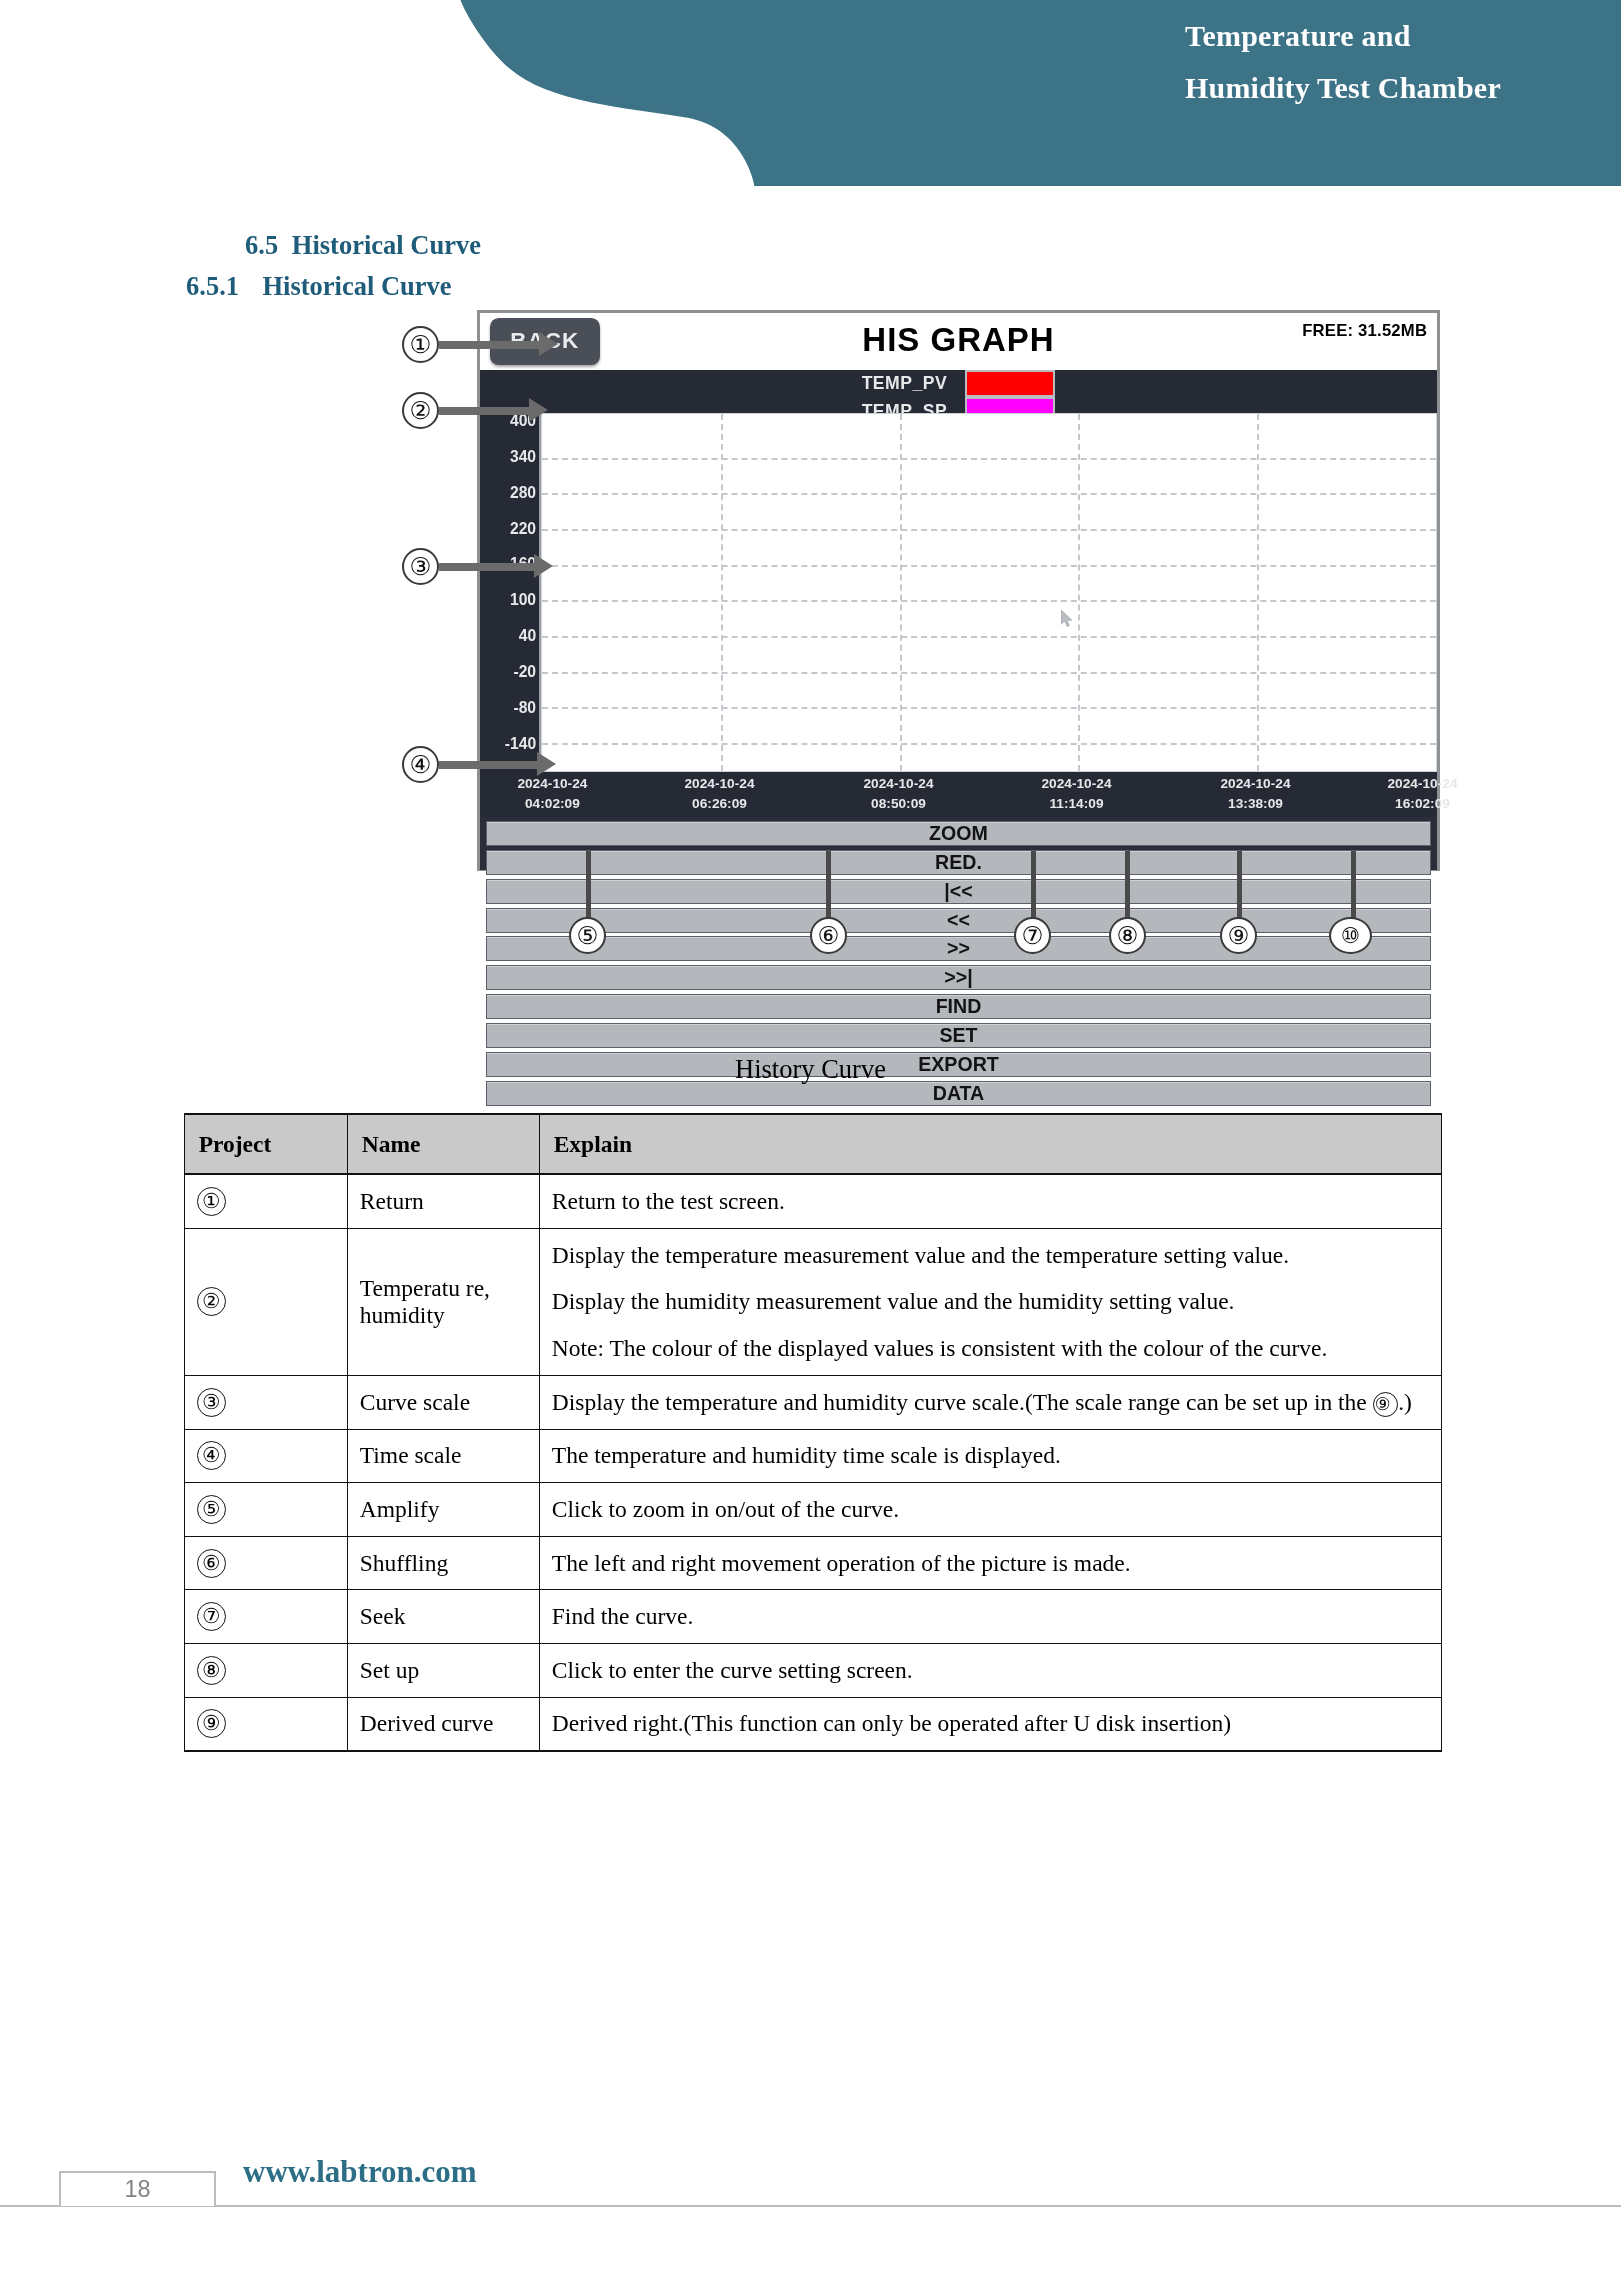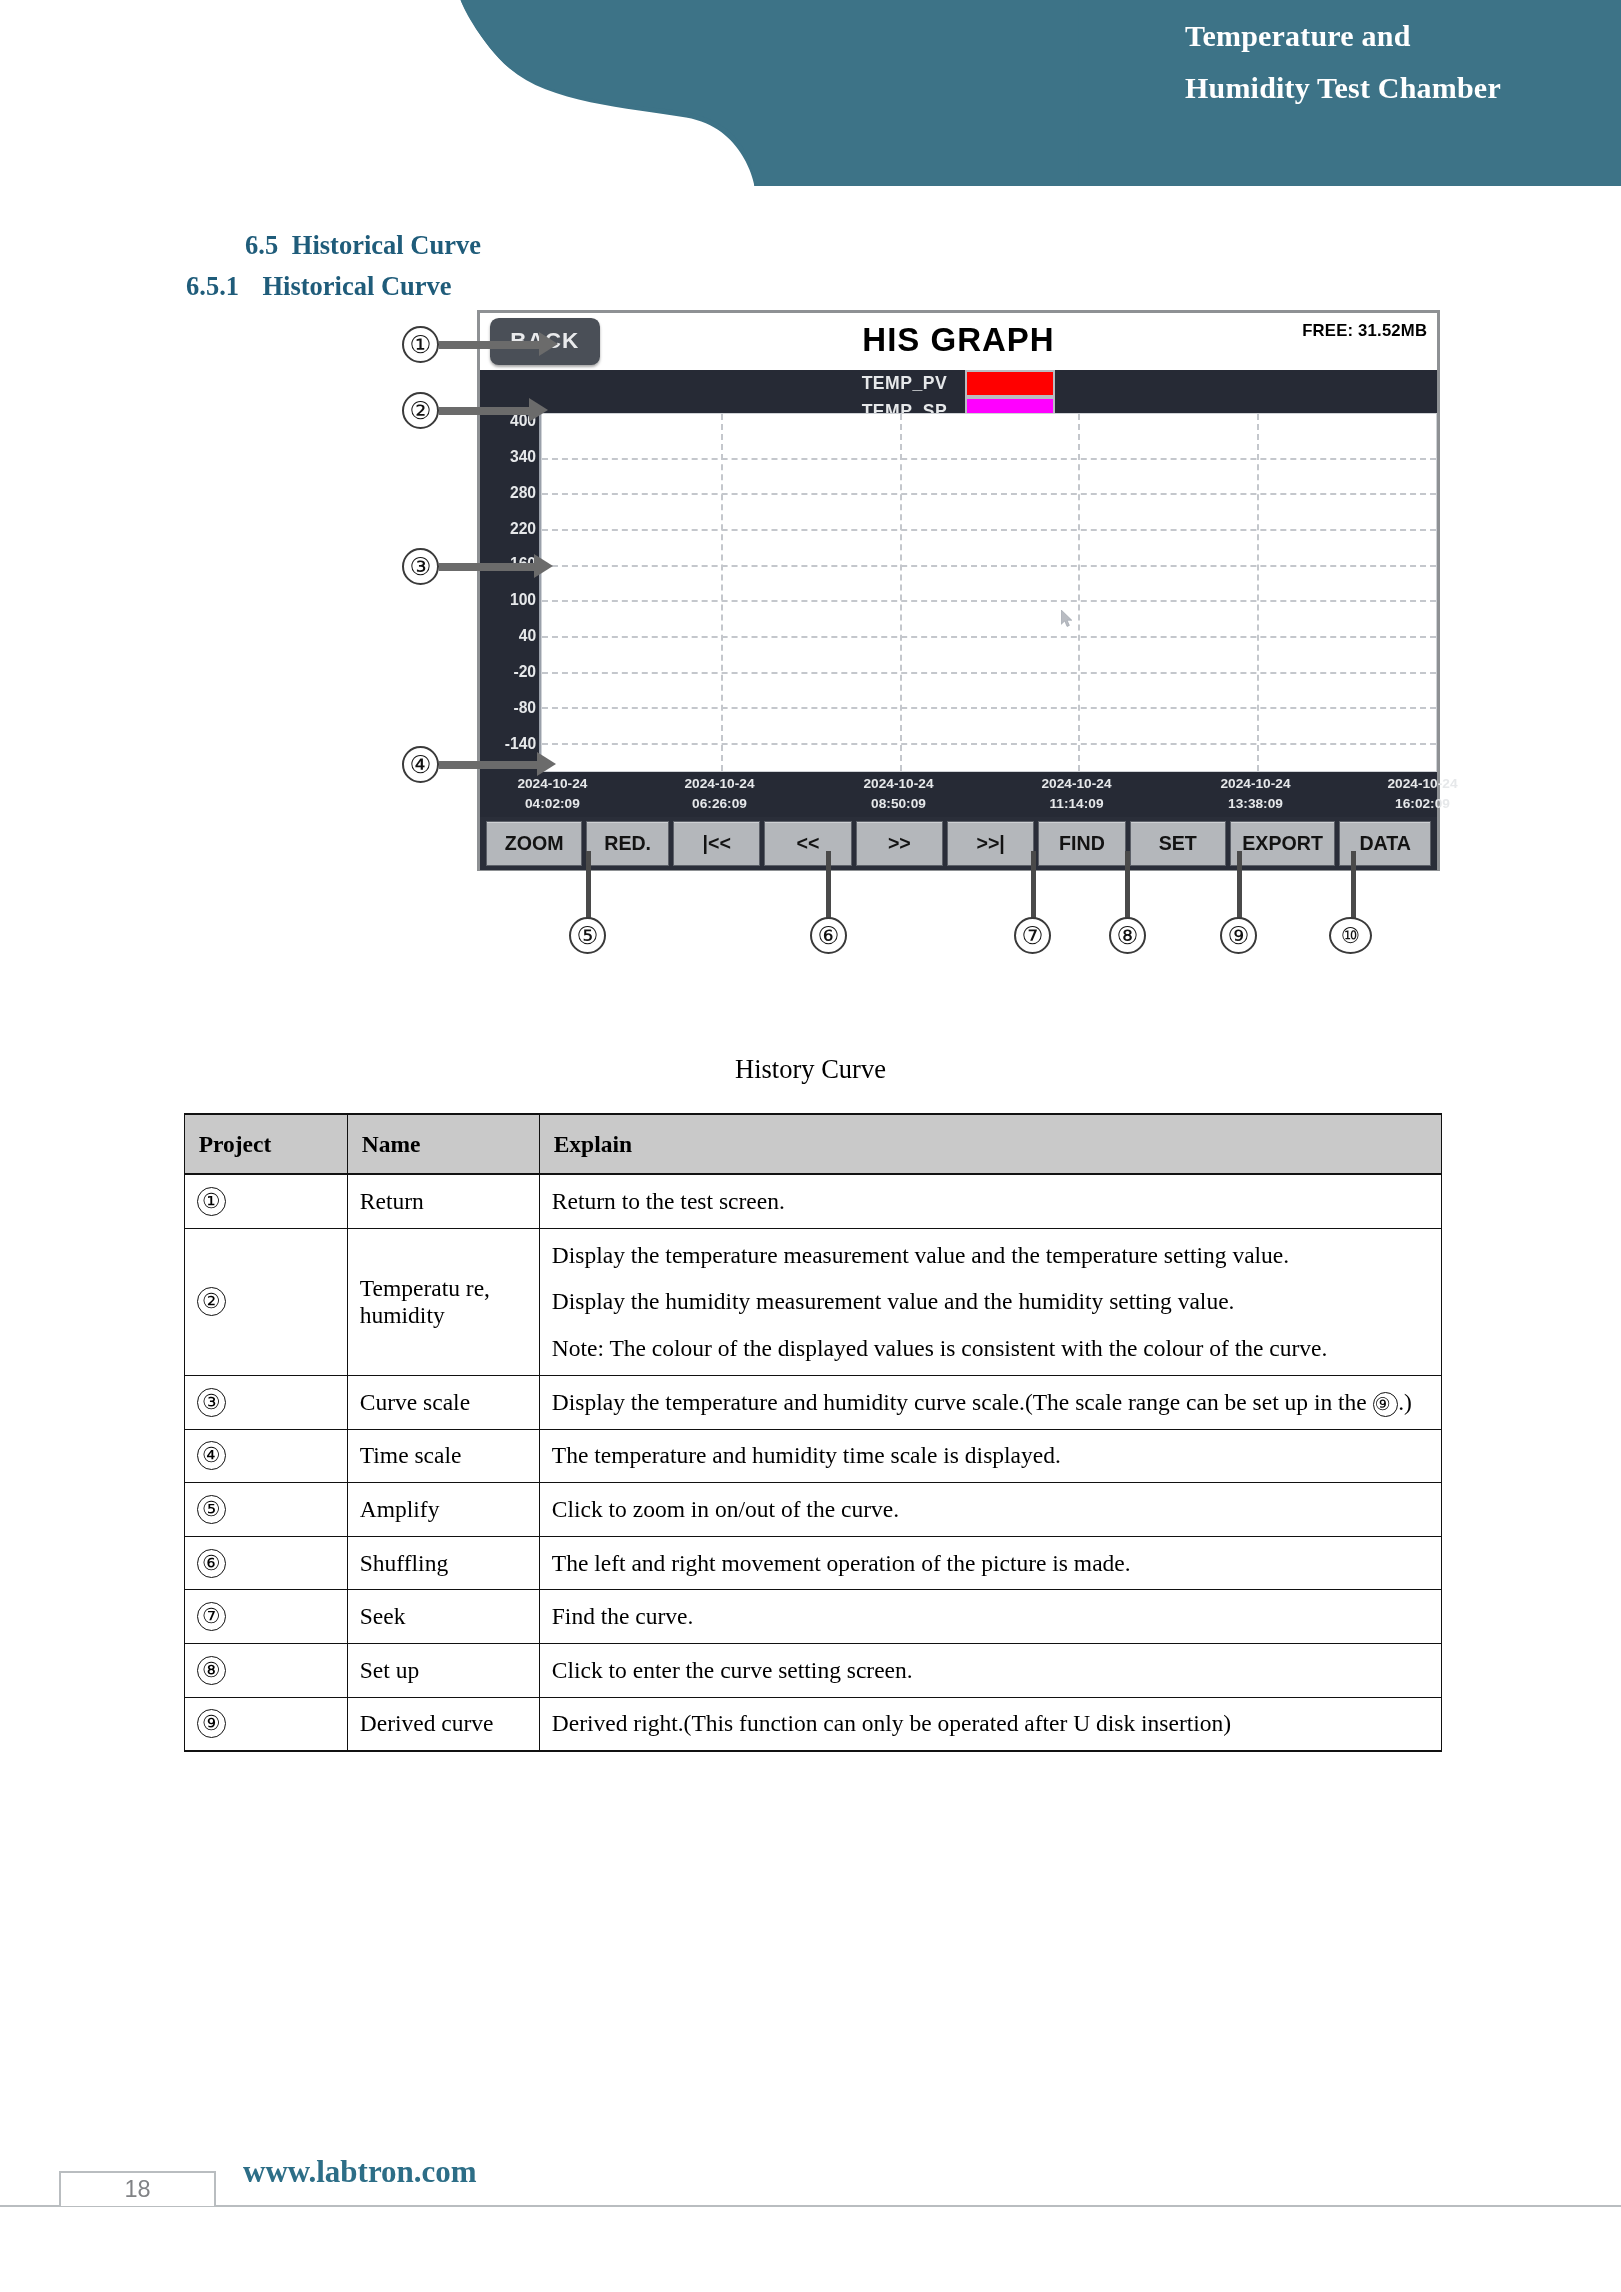--- a/index.html
+++ b/index.html
@@ -126,21 +126,21 @@
   }
   .tlabel {
     position:absolute; text-align:center; width:137px;
     color:#e6e8ea; font-family:"Liberation Sans", sans-serif;
     font-weight:bold; font-size:13.7px; line-height:19.6px;
     top:2px;
   }
 
   .dev-buttons {
     position:relative; height:53px; background:#2a2e39;
-    display:flex; padding:3.9px 5.9px; gap:3.9px;
+    display:flex; padding:3.9px 5.9px; gap:3.9px;flex-direction:column;
   }
   .dev-btn {
     flex:1; background:#b4b7bb; color:#131313;
     border:1px solid #5c6068;
     display:flex; align-items:center; justify-content:center;
     font-family:"Liberation Sans", sans-serif;
     font-weight:bold; font-size:19.6px;
     box-shadow:inset 0 1px 0 #cfd1d4;
   }
 

